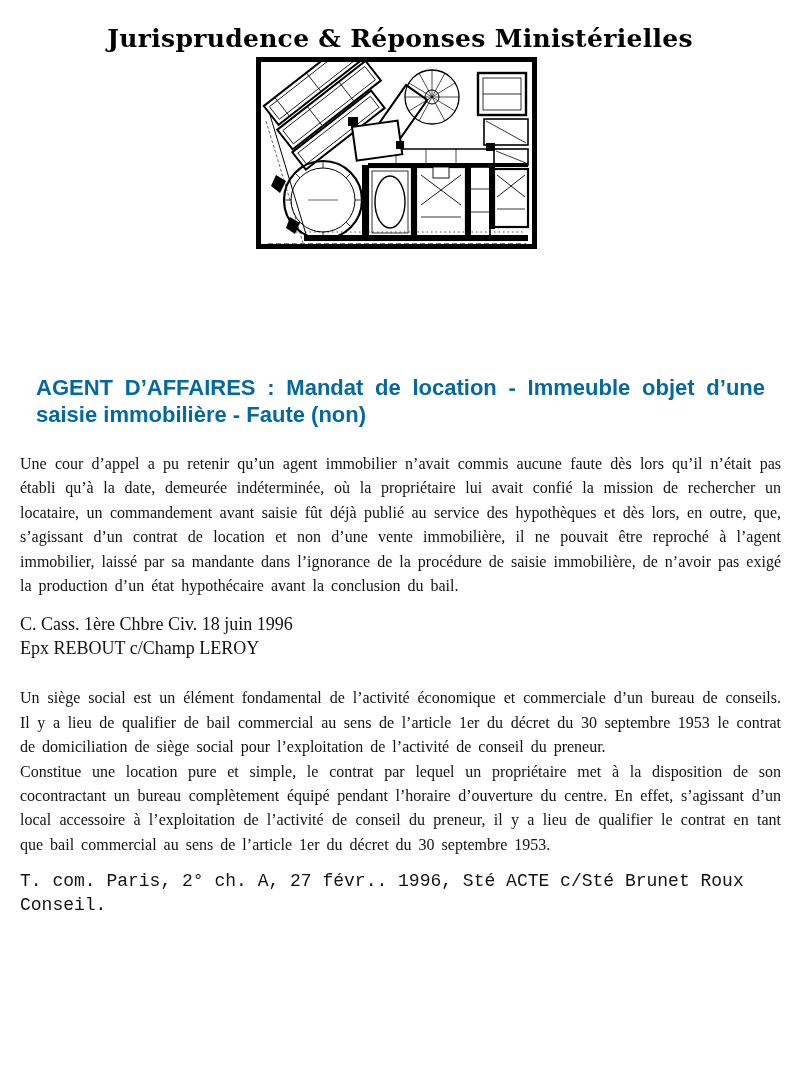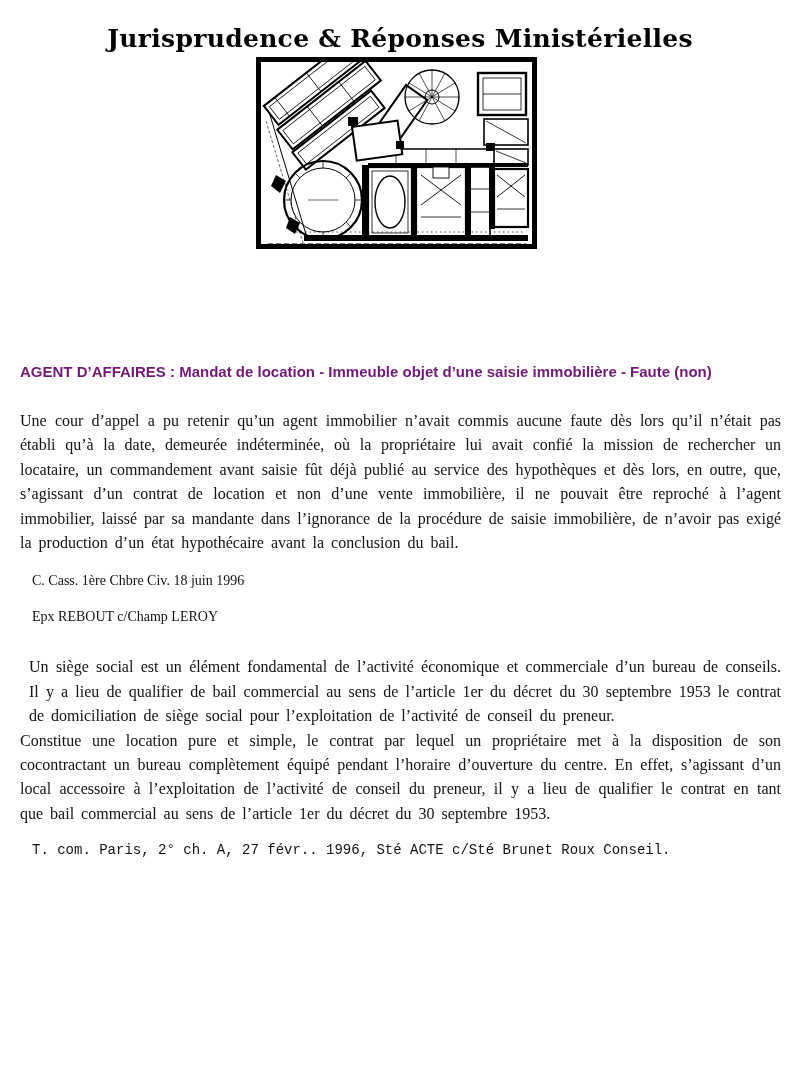--- a/index.html
+++ b/index.html
@@ -33,44 +33,44 @@
     margin: 0;
   }
   .plan svg { display: block; width: 100%; height: 100%; }
   .content {
     position: absolute;
     left: 20px;
     top: 358px;
     width: 761px;
   }
   .section-heading {
-    margin: 0;
+    margin: 16px;
     font-family: "Liberation Sans", sans-serif;
     font-weight: bold;
-    font-size: 15px;
+    font-size: 22px;
     line-height: 27px;
     text-align: justify;
-    color: #701a75;
+    color: #0369a1;
   }
   .body-para {
     margin: 0;
     font-size: 16px;
     line-height: 24.4px;
     text-align: justify;
     word-spacing: 3px;
   }
   .cite-line {
-    margin: 12px;
-    font-size: 14px;
+    margin: 0;
+    font-size: 18px;
     line-height: 24px;
   }
   .mt-p1   { margin-top: 24px; }
   .mt-cite { margin-top: 14px; }
   .mt-h2   { margin-top: 68px; }
-  .mt-p2   { margin-top: 26px; margin-left: 9px; }
+  .mt-p2   { margin-top: 26px; }
   .mt-cite2{ margin-top: 12px; font-family: Liberation Mono, monospace; }
 </style>
 </head>
 <body>
 
 <div class="page">
 
   <h1 class="doc-title">Jurisprudence &amp; Réponses Ministérielles</h1>
 
   <figure class="plan">

